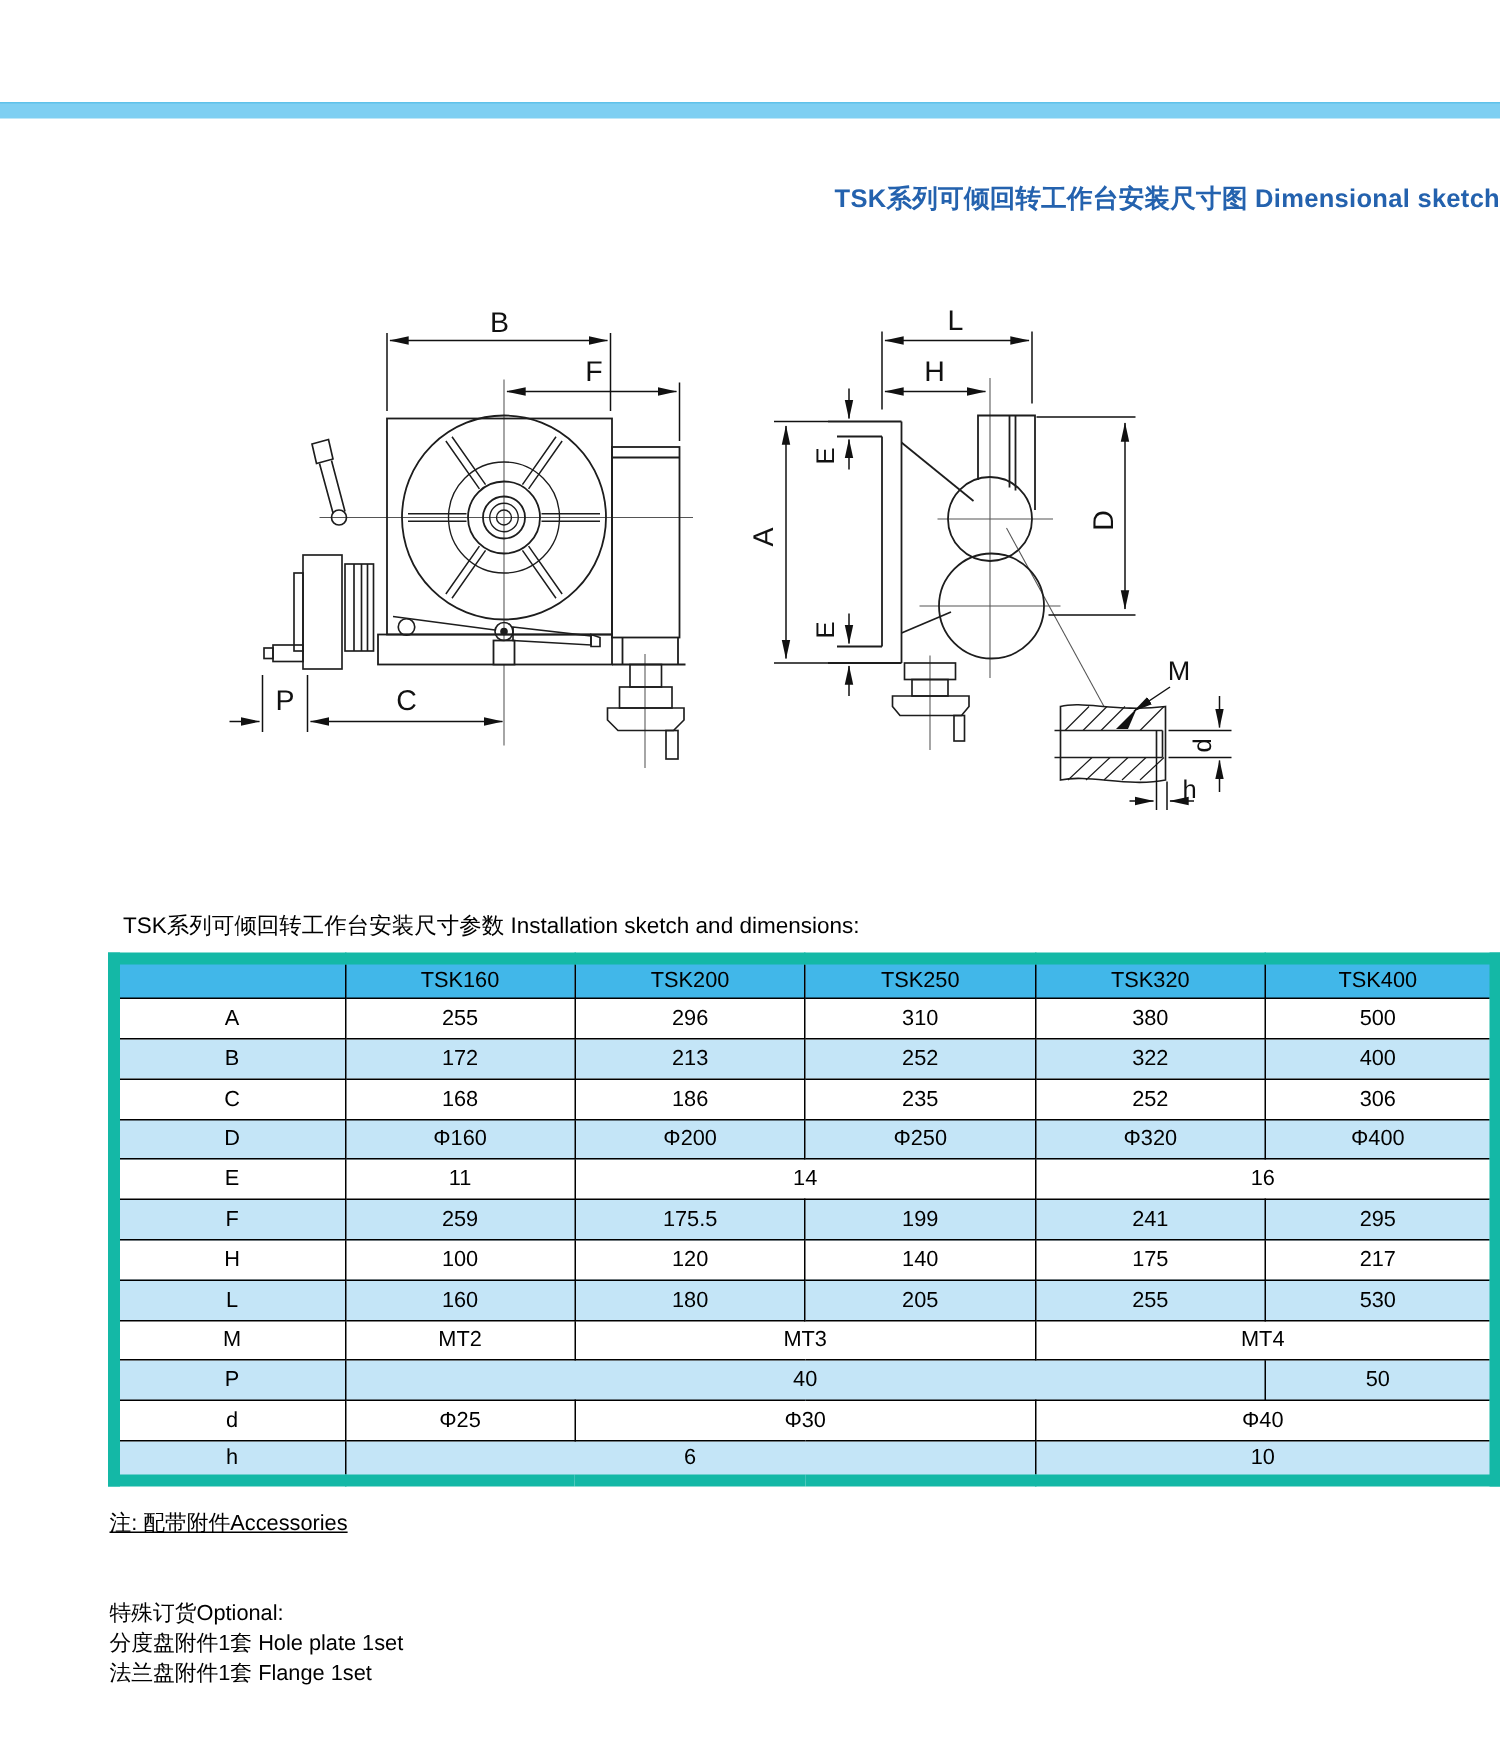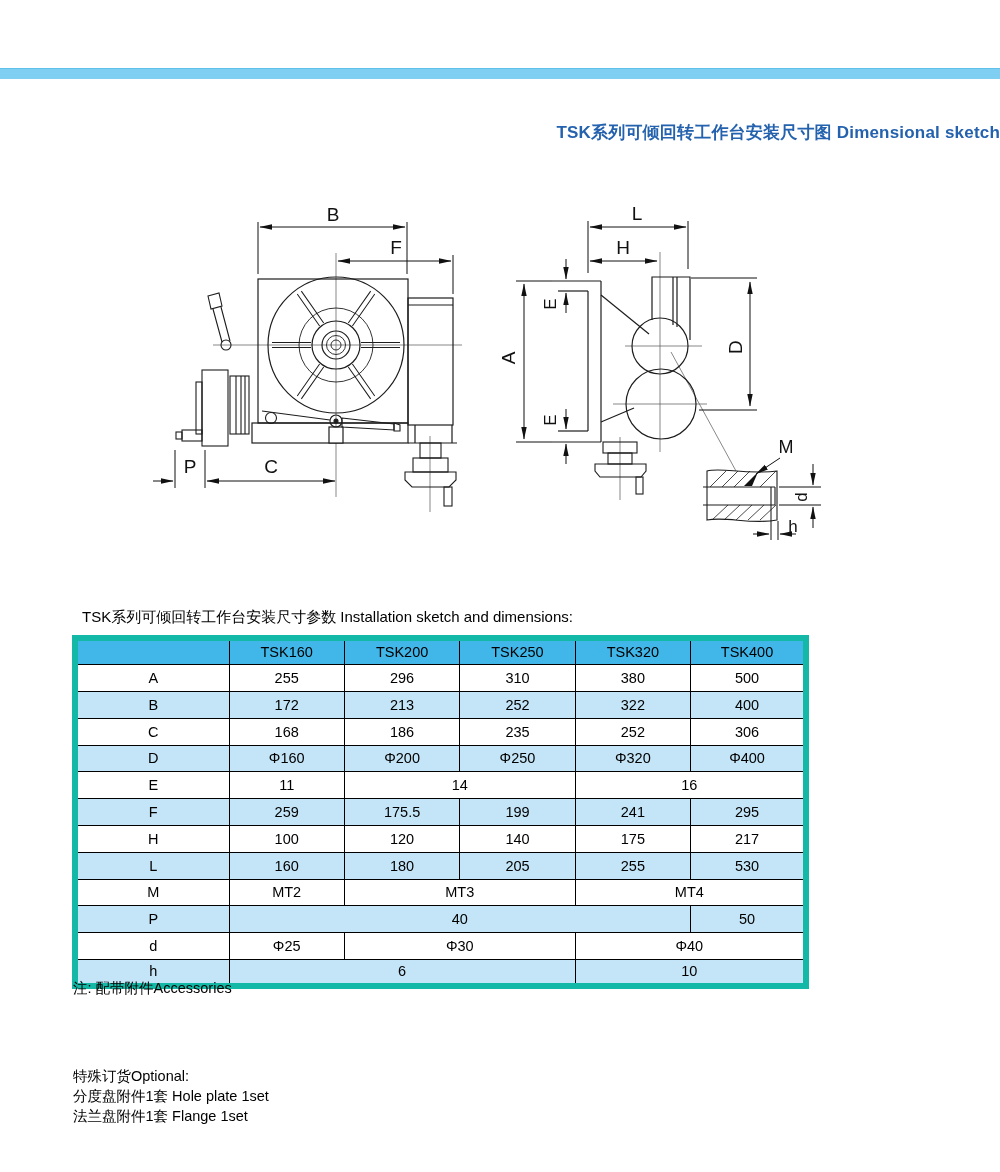--- a/index.html
+++ b/index.html
@@ -21,32 +21,32 @@
   .page-title{
     position:absolute;left:0;top:121px;width:1000px;text-align:right;
     color:var(--title-blue);font-size:17px;font-weight:700;letter-spacing:.2px;
   }
   .drawing{position:absolute;}
   .drawing text{font-family:"Liberation Sans",sans-serif;fill:#111;}
   .tbl-caption{
     position:absolute;left:72px;top:608px;font-size:15px;color:#000;margin-left:10px;
   }
   table.dims{
-    position:absolute;left:72px;top:635px;width:737px;
-    border-collapse:collapse;table-layout:fixed;border:6px solid #14b8a6;
+    position:absolute;left:72px;top:635px;width:929px;
+    border-collapse:collapse;table-layout:fixed;border:8px solid #14b8a6;
   }
   table.dims th, table.dims td{
     border:1.5px solid #000;height:26.8px;padding:0;
     text-align:center;vertical-align:middle;
     font-size:14.5px;font-weight:400;color:#000;line-height:1;
   }
   table.dims thead th{background:var(--header-cyan);}
   table.dims tr.shaded th, table.dims tr.shaded td{background:var(--row-light);}
   .notes{position:absolute;left:73px;font-size:14.5px;line-height:20px;color:#000;}
-  .notes-accessories{top:978px;}
+  .notes-accessories{top:1006px;text-decoration:underline;}
   .notes-optional{top:1066px;}
 </style>
 </head>
 <body>
 
 <div class="topbar"></div>
 
 <div class="page-title">TSK系列可倾回转工作台安装尺寸图 Dimensional sketch</div>
 
 <svg class="drawing" style="left:150px;top:195px;" width="330" height="320" viewBox="150 195 330 320">

